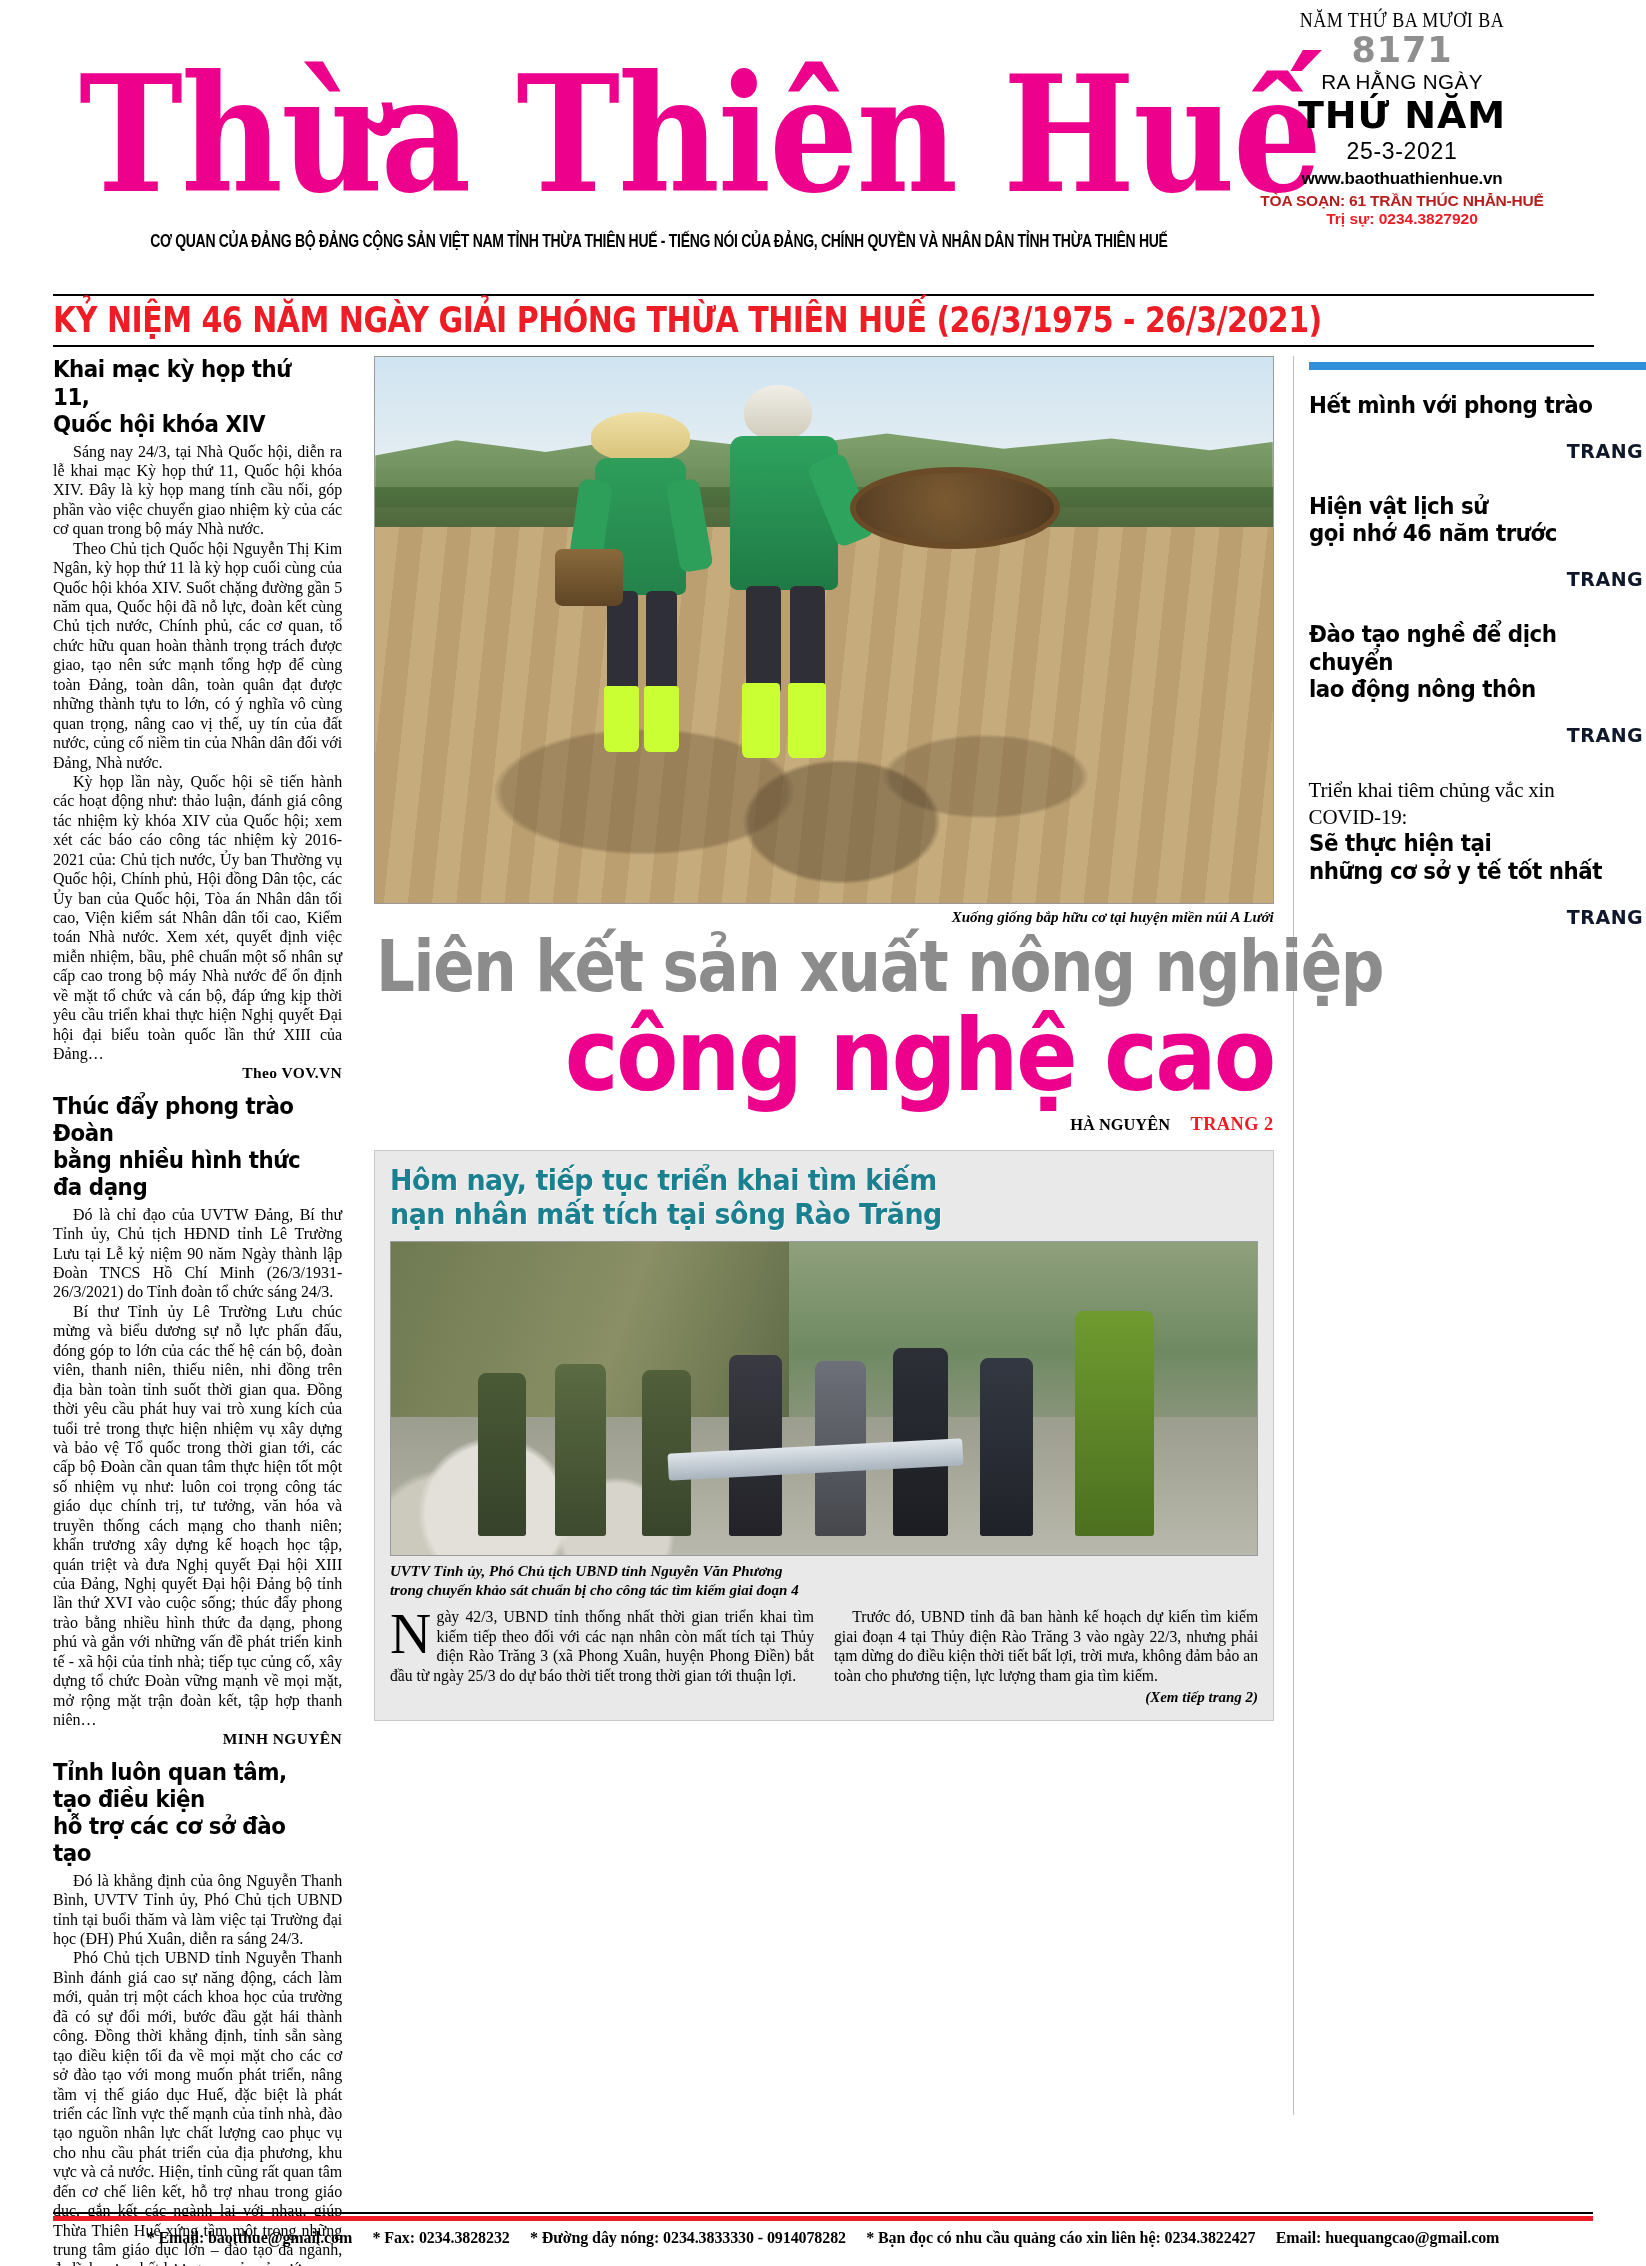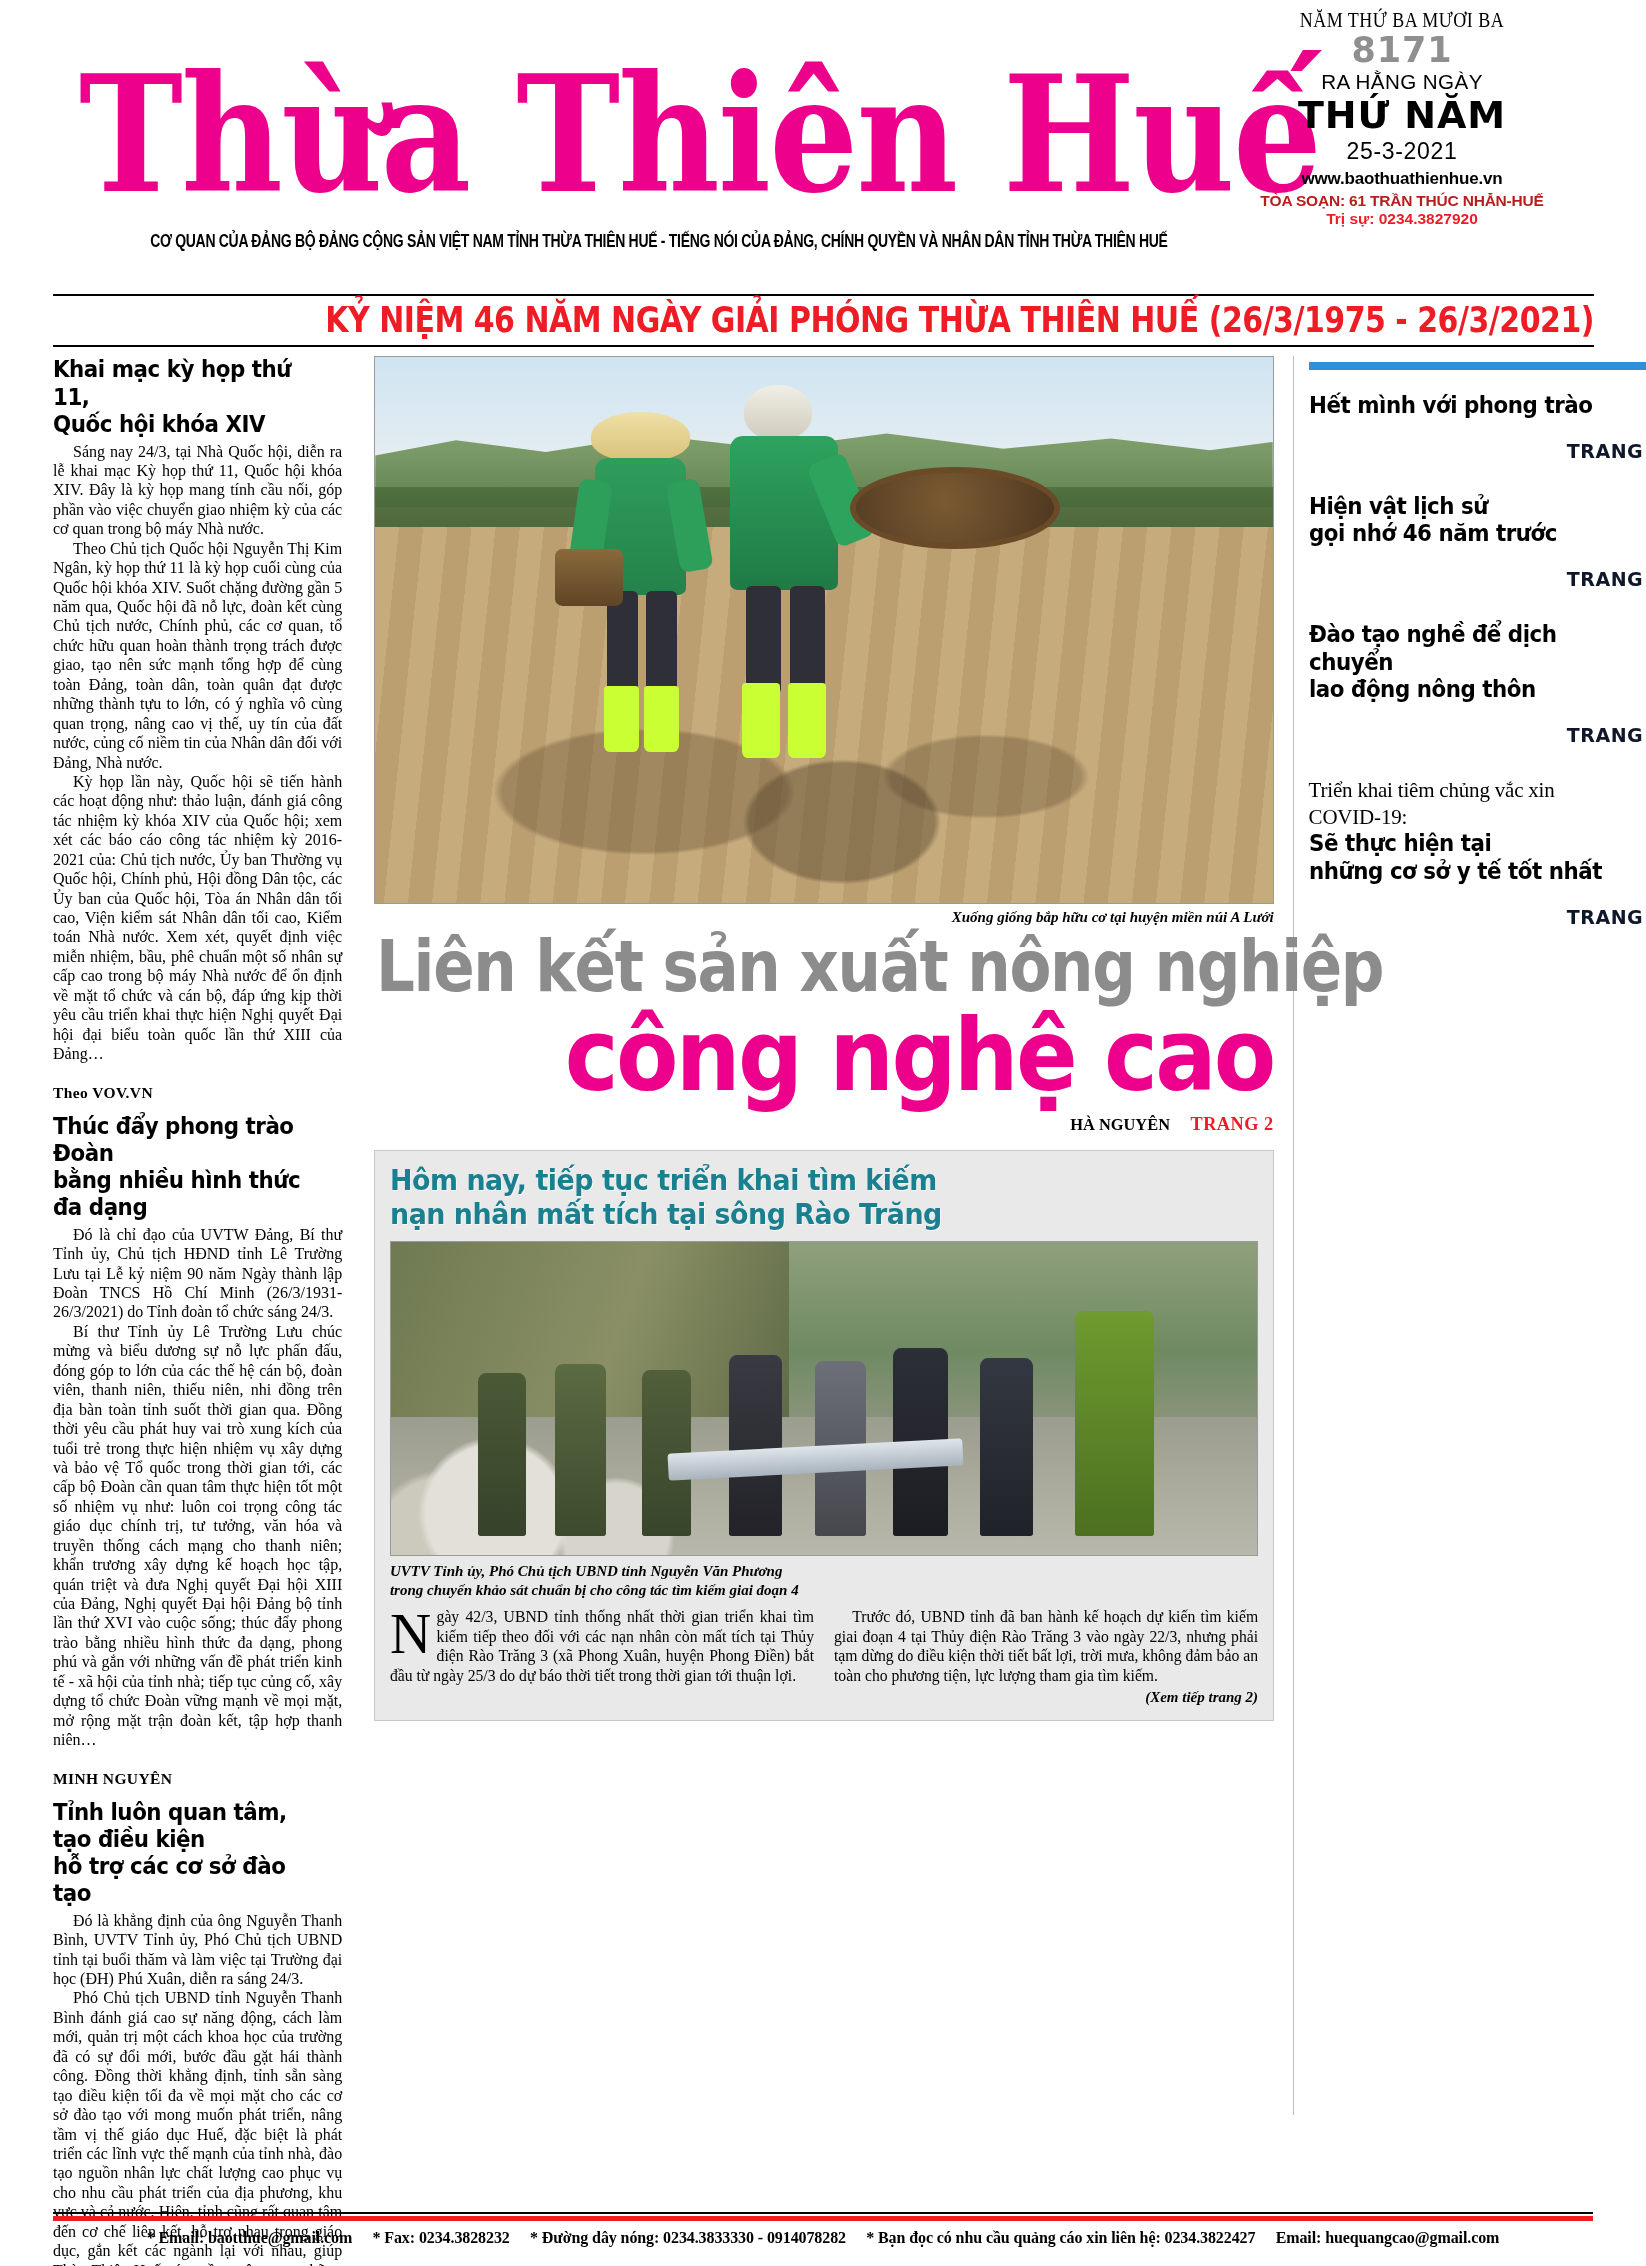--- a/index.html
+++ b/index.html
@@ -78,21 +78,21 @@
     font-family: "Liberation Sans", sans-serif;
     font-weight: 700; font-size: 15.5px; color: #ee1c25; margin-top: 0.9px;
   }
 
   
   .anniv-band {
     position: relative;
     border-top: 2.7px solid #000;
     border-bottom: 2.7px solid #000;
     padding: 6.4px 0 8.2px;
-    text-align: right;
+    text-align: left;
     margin-top: 1.8px;
   }
   .anniv-text {
     font-family: "DejaVu Sans", sans-serif;
     font-weight: 700;
     font-size: 30px;
     color: #ee1c25;
     letter-spacing: -0.5px;
     transform: scaleY(1.18); transform-origin: center;
     display: inline-block;
@@ -128,22 +128,23 @@
     line-height: 1.215;
     text-align: justify;
     text-indent: 20px;
     margin: 0;
     hyphens: none;
   }
   .byline {
     font-family: "Liberation Serif", serif;
     font-weight: 700;
     font-size: 15.5px;
+    text-align: right;
     letter-spacing: 0.4px;
-    margin: 20px 0 11px;
+    margin: 0 0 11px;
   }
 
   
   .photo-main {
     position: relative;
     width: 100%;
     height: 548px;
     border: 0.9px solid #9a9a9a;
     overflow: hidden;
     background: linear-gradient(#b9d6ea, #cfe0ea 18%, #cbb893 26%, #c9b089 55%, #bda379 100%);

